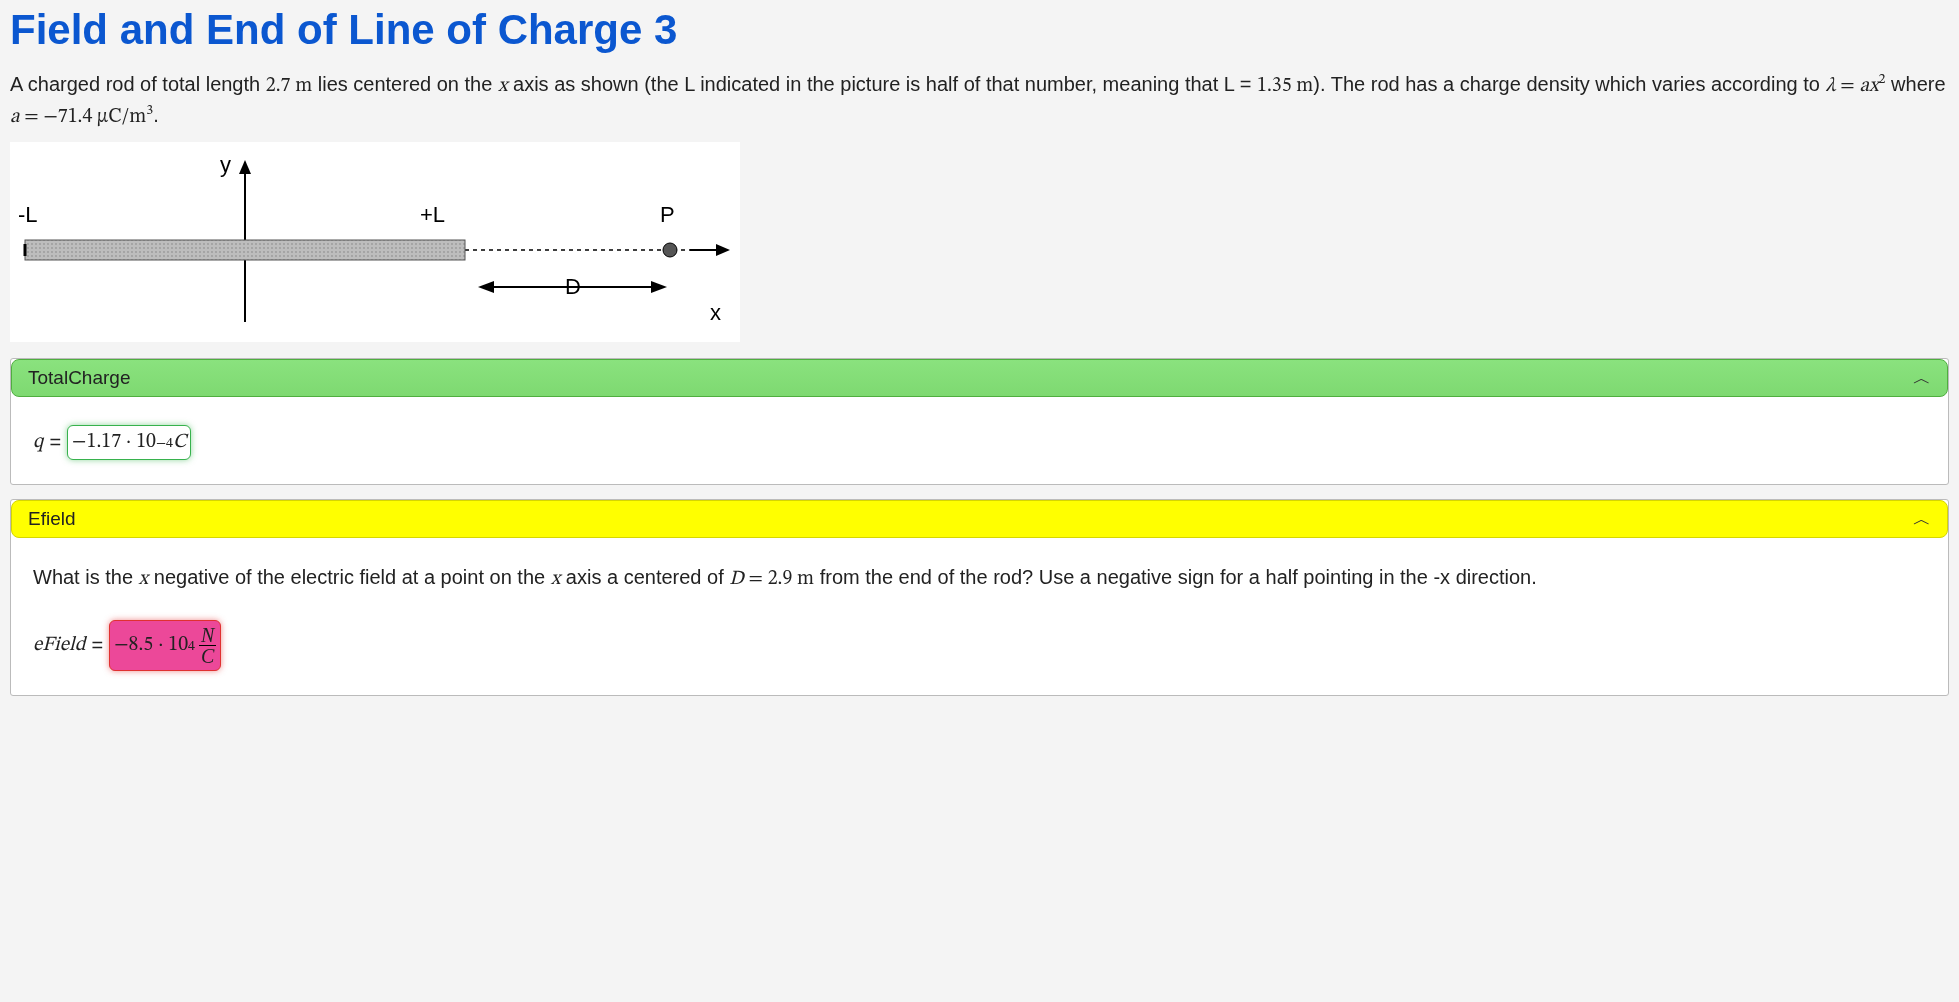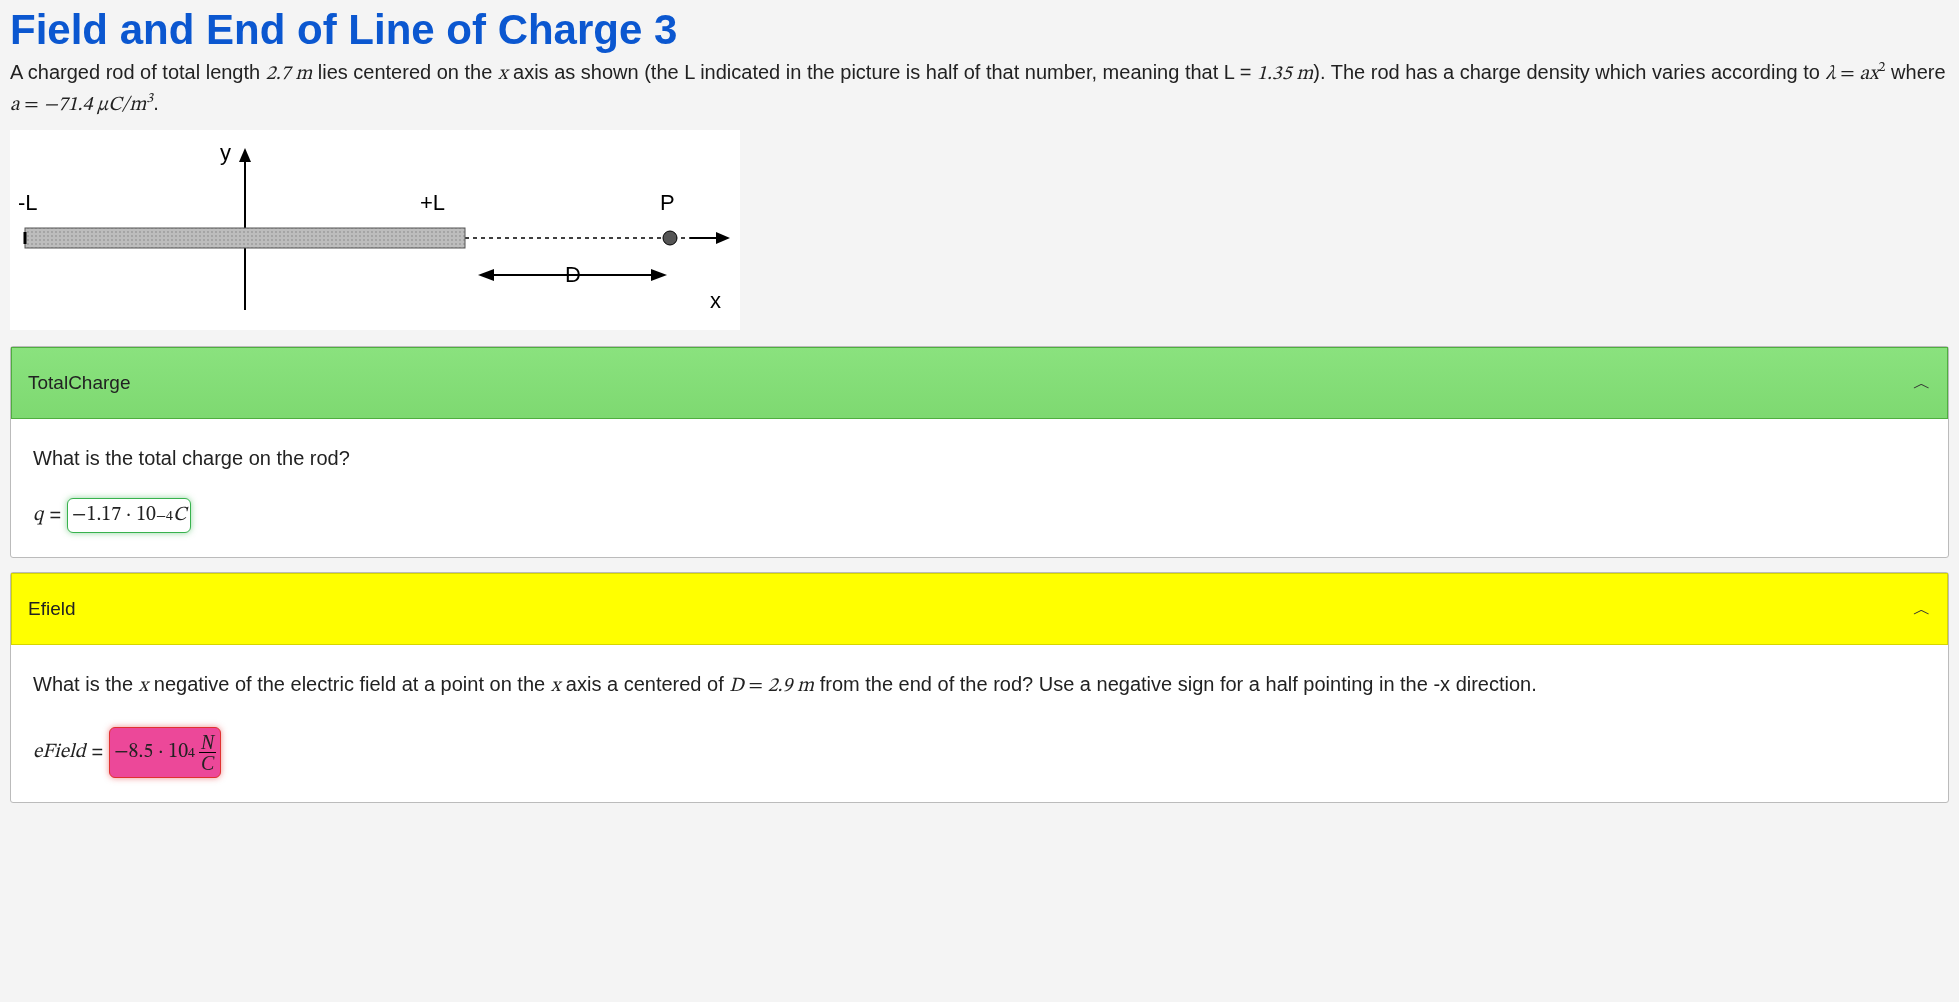--- a/index.html
+++ b/index.html
@@ -10,31 +10,31 @@
     color: #222;
     font-size: 20px;
   }
   .page {
     padding: 6px 10px 20px 10px;
   }
   h1.title {
     color: #0b57d0;
     font-weight: 600;
     font-size: 42px;
-    margin: 0 0 4px 0;
+    margin: 0 0 16px 0;
   }
   .problem-text {
     line-height: 1.45;
     font-size: 20px;
     margin-bottom: 10px;
   }
   .math-it { font-family: "Cambria Math", "STIX Two Math", serif; font-style: italic; }
   .math-rm { font-family: "Cambria Math", "STIX Two Math", serif; }
   sup { font-size: 0.7em; vertical-align: super; line-height: 0; }
-  .bold { font-weight: 600; font-style: italic; }
+  .bold { font-weight: 600; }
 
   
   .diagram {
     background: #fff;
     width: 730px;
     height: 200px;
     position: relative;
     margin: 4px 0 16px 0;
   }
   .diagram text { font-family: Arial, sans-serif; font-size: 22px; }
@@ -44,24 +44,25 @@
     border: 1px solid #bbb;
     border-radius: 3px;
     background: #fff;
     margin: 0 0 14px 0;
     overflow: visible;
   }
   .sec-header {
     display: flex;
     align-items: center;
     justify-content: space-between;
-    padding: 23px 16px;
+    padding: 6px 16px;
     font-size: 19px;
     cursor: pointer;
     border-bottom: 1px solid rgba(0,0,0,0.08);
+    border-radius: 8px;
   }
   .sec-header.green {
     background: linear-gradient(#8ae27e, #7ed971);
     border: 1px solid #4fae3f;
   }
   .sec-header.yellow {
     background: #ffff00;
     border: 1px solid #d6d600;
   }
   .sec-header .chev {
@@ -157,21 +158,20 @@
       <text x="555" y="152">D</text>
     </svg>
   </div>
 
   <div class="section">
     <div class="sec-header green">
       <span>TotalCharge</span>
       <span class="chev">︿</span>
     </div>
     <div class="sec-body">
-      <div class="question">What is the total charge on the rod?</div>
       <div class="answer-line">
         <span class="math-it">q</span>
         <span> = </span>
         <span class="ans-box correct">
           <span class="math-rm">−1.17 · 10</span>
             <sup class="math-rm">−4</sup>
             <span class="math-it"> C</span>
         </span>
       </div>
     </div>

